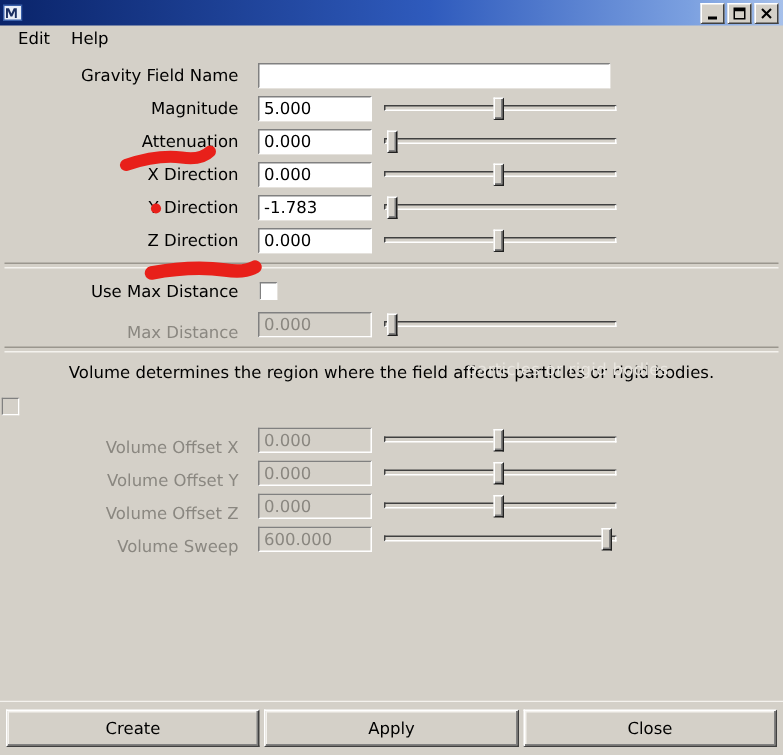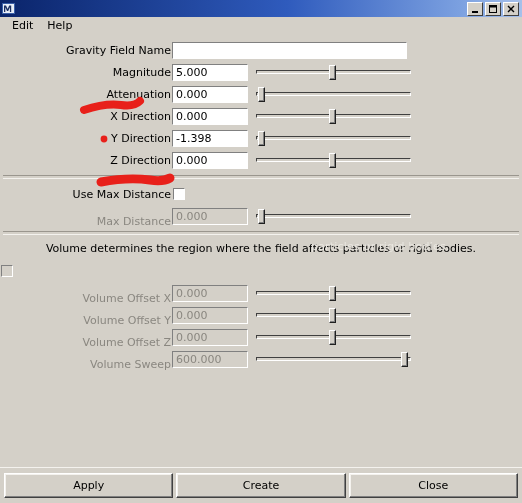--- a/index.html
+++ b/index.html
@@ -69,21 +69,21 @@
     height:2px;margin:4px 3px;
     border-top:1px solid #9a968e;
     border-bottom:1px solid #f4f2ee;
   }
   .row{
     height:22px;display:flex;align-items:center;
     margin-bottom:0px;
   }
   .lbl{
     width:172px;flex:0 0 172px;
-    text-align:right;padding-right:1px;box-sizing:border-box;
+    text-align:right;padding-right:13px;box-sizing:border-box;
     font-size:11px;color:#000;white-space:nowrap;
   }
   .lbl.dim{color:#8a8780;margin-top:10px;}
   .field{
     width:76px;flex:0 0 76px;height:17px;
     background:#ffffff;box-sizing:border-box;
     border-top:1px solid #808080;border-left:1px solid #808080;
     border-right:1px solid #ffffff;border-bottom:1px solid #ffffff;
     outline:1px solid #d4d0c8;
     font-size:11px;color:#000;
@@ -234,21 +234,21 @@
       <div class="lbl">X Direction</div>
       <div class="field">0.000</div>
       <div class="slider-wrap">
         <div class="track"></div>
         <div class="thumb" style="left:73px"></div>
       </div>
     </div>
 
     <div class="row">
       <div class="lbl">Y Direction</div>
-      <div class="field">-1.398</div>
+      <div class="field">-1.783</div>
       <div class="slider-wrap">
         <div class="track"></div>
         <div class="thumb" style="left:2px"></div>
       </div>
     </div>
 
     <div class="row">
       <div class="lbl">Z Direction</div>
       <div class="field">0.000</div>
       <div class="slider-wrap">
@@ -324,18 +324,18 @@
 
     <svg class="annot" style="left:0;top:0;width:522px;height:420px">
       <path d="M84 75 Q105 68 121 70 Q134 72 140 66" stroke="#e8201a" stroke-width="8" fill="none" stroke-linecap="round"></path>
       <circle cx="104" cy="104" r="3.4" fill="#e8201a"></circle>
       <path d="M101 147 Q128 142 150 145 Q163 147 170 143" stroke="#e8201a" stroke-width="9" fill="none" stroke-linecap="round"></path>
     </svg>
 
   </div>
 
   <div class="btnbar">
+    <div class="btn">Create</div>
     <div class="btn">Apply</div>
-    <div class="btn">Create</div>
     <div class="btn">Close</div>
   </div>
 
 </div>
 
 </body></html>

